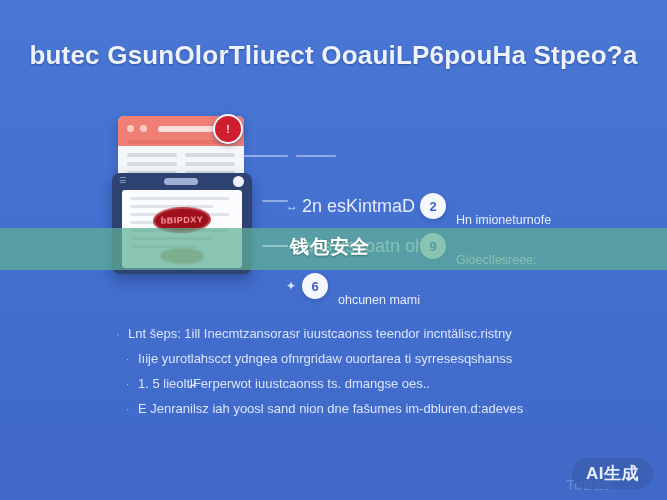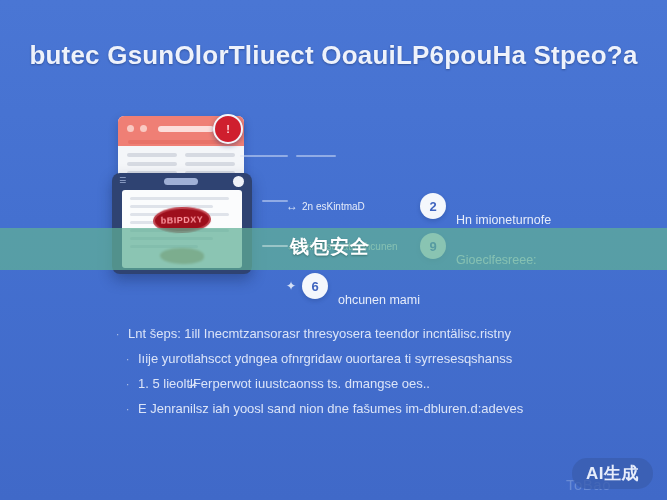--- a/index.html
+++ b/index.html
@@ -236,21 +236,21 @@
   .frow .arrow {
     width: 16px;
     color: #d5e0f6;
     font-size: 12px;
     line-height: 1;
     filter: blur(0.3px);
   }
   .frow .ltext {
     width: 118px;
     color: #e6ecfa;
-    font-size: 10px;
+    font-size: 18px;
     white-space: nowrap;
     overflow: hidden;
     filter: blur(0.35px);
   }
   .num {
     width: 26px;
     height: 26px;
     border-radius: 50%;
     background: #f4f7fc;
     color: #3f64bf;
@@ -429,21 +429,21 @@
       <span class="rtext">ohcunen mami</span>
     </div>
   </div>
 
   <div class="band"></div>
   <div class="band-label">钱包安全</div>
 
   <div class="bullets">
     <div class="bline">
       <span class="bdot">·</span>
-      <span>Lnt šeps:  1ill Inecmtzansorasr thresyosera teendor incntälisc.ristny</span>
+      <span>Lnt šeps:  1ill Inecmtzansorasr iuustcaonss teendor incntälisc.ristny</span>
     </div>
     <div class="bline indent">
       <span class="bdot">·</span>
       <span>Iıije yurotlahscct ydngea ofnrgridaw ouortarea ti syrresesqshanss</span>
     </div>
     <div class="bline indent">
       <span class="bdot">·</span>
       <span>1. 5 lieoltl̶̷Ferperwot iuustcaonss ts. dmangse oes..</span>
     </div>
     <div class="bline indent">

